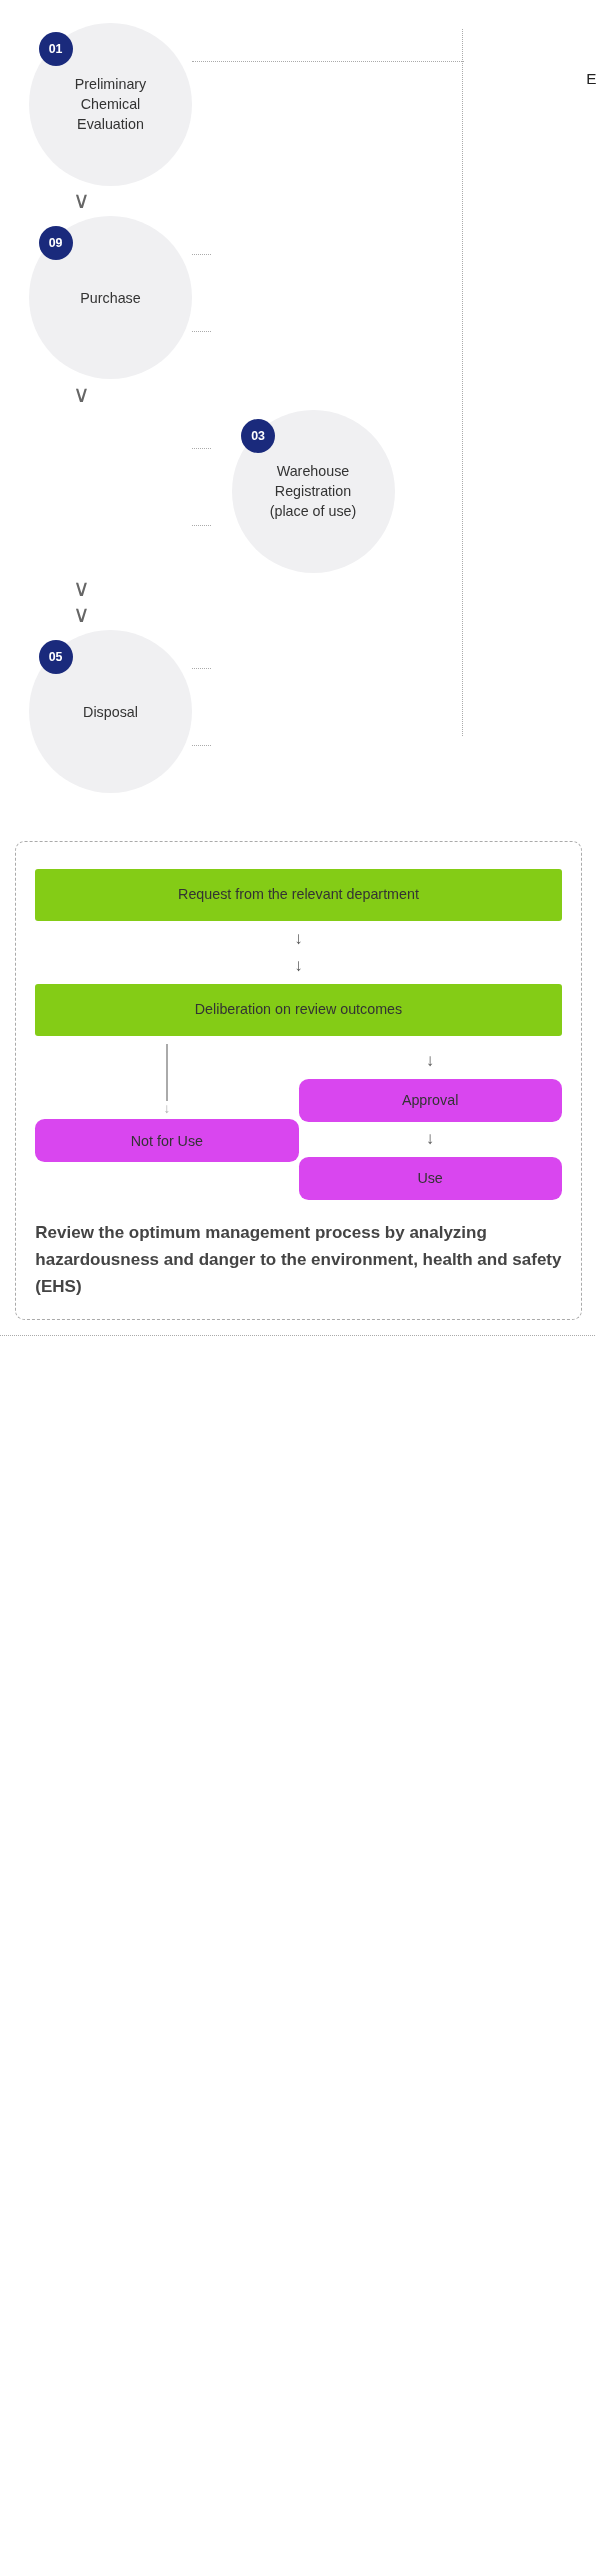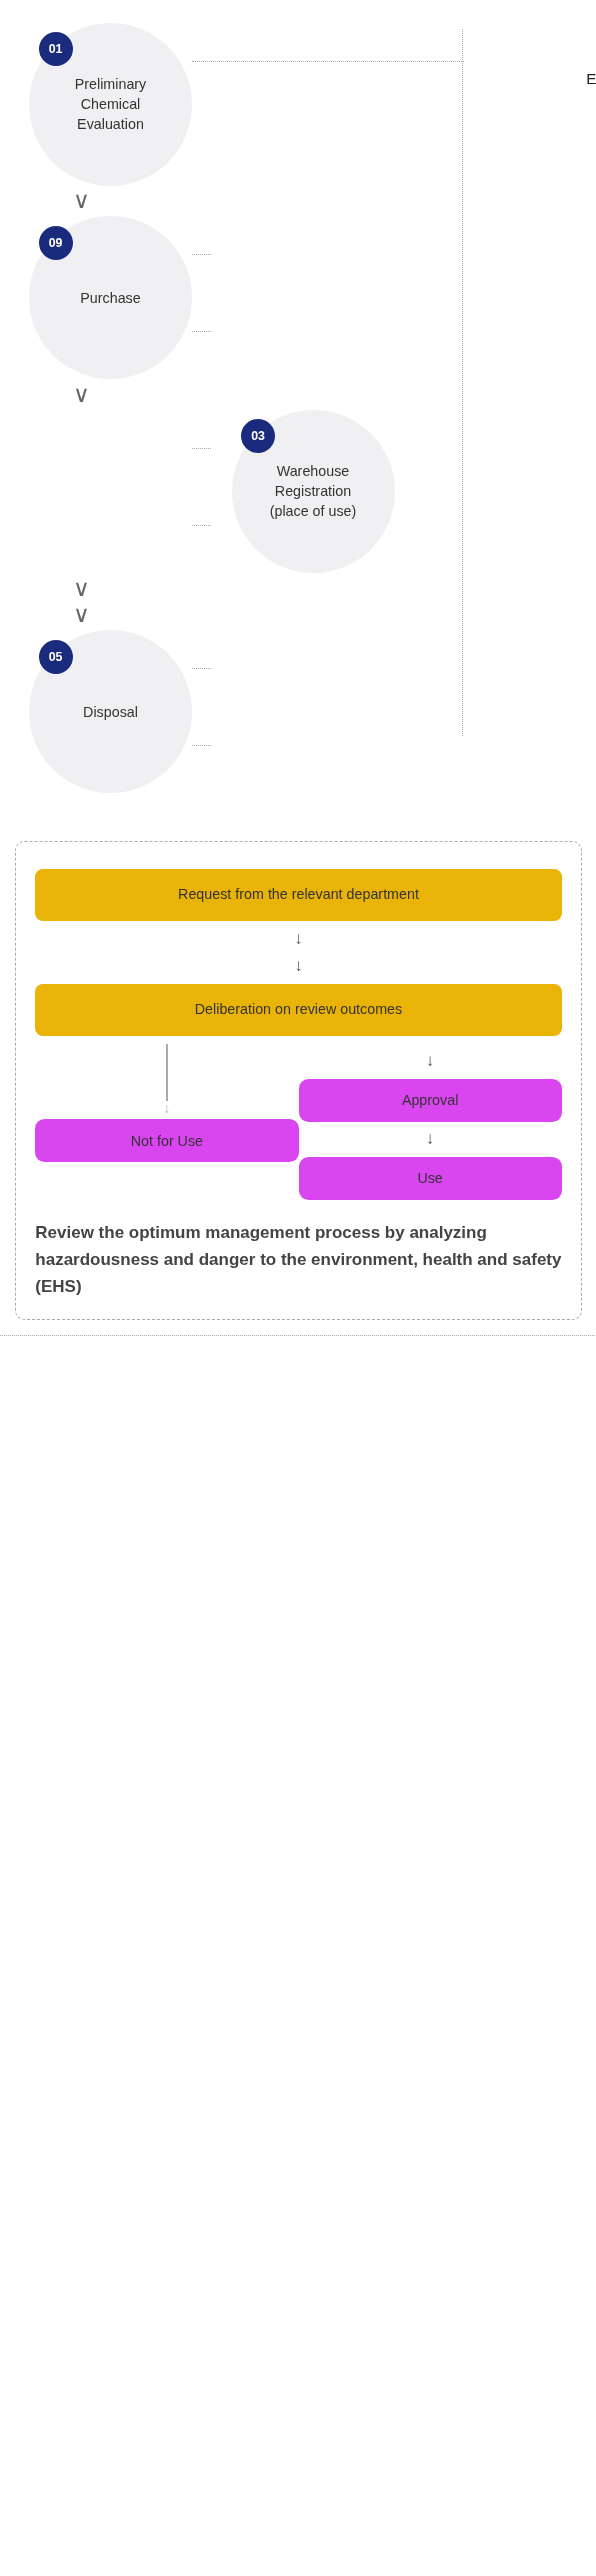--- a/index.html
+++ b/index.html
@@ -65,22 +65,22 @@
     
     .review-section {
       margin: 29px 15.3px 0 15.3px;
       border: 1.9px dashed #aaa;
       border-radius: 9.6px;
       padding: 27px 19px 19px 19px;
       background: #fff;
     }
 
     .review-box {
-      background: #eab308;
-      border-radius: 8px;
+      background: #84cc16;
+      border-radius: 3px;
       padding: 15.3px 19px;
       text-align: center;
       font-size: 14.3px;
       color: #333;
       line-height: 1.5;
       margin-bottom: 0;
     }
 
     .review-arrow {
       text-align: center;

